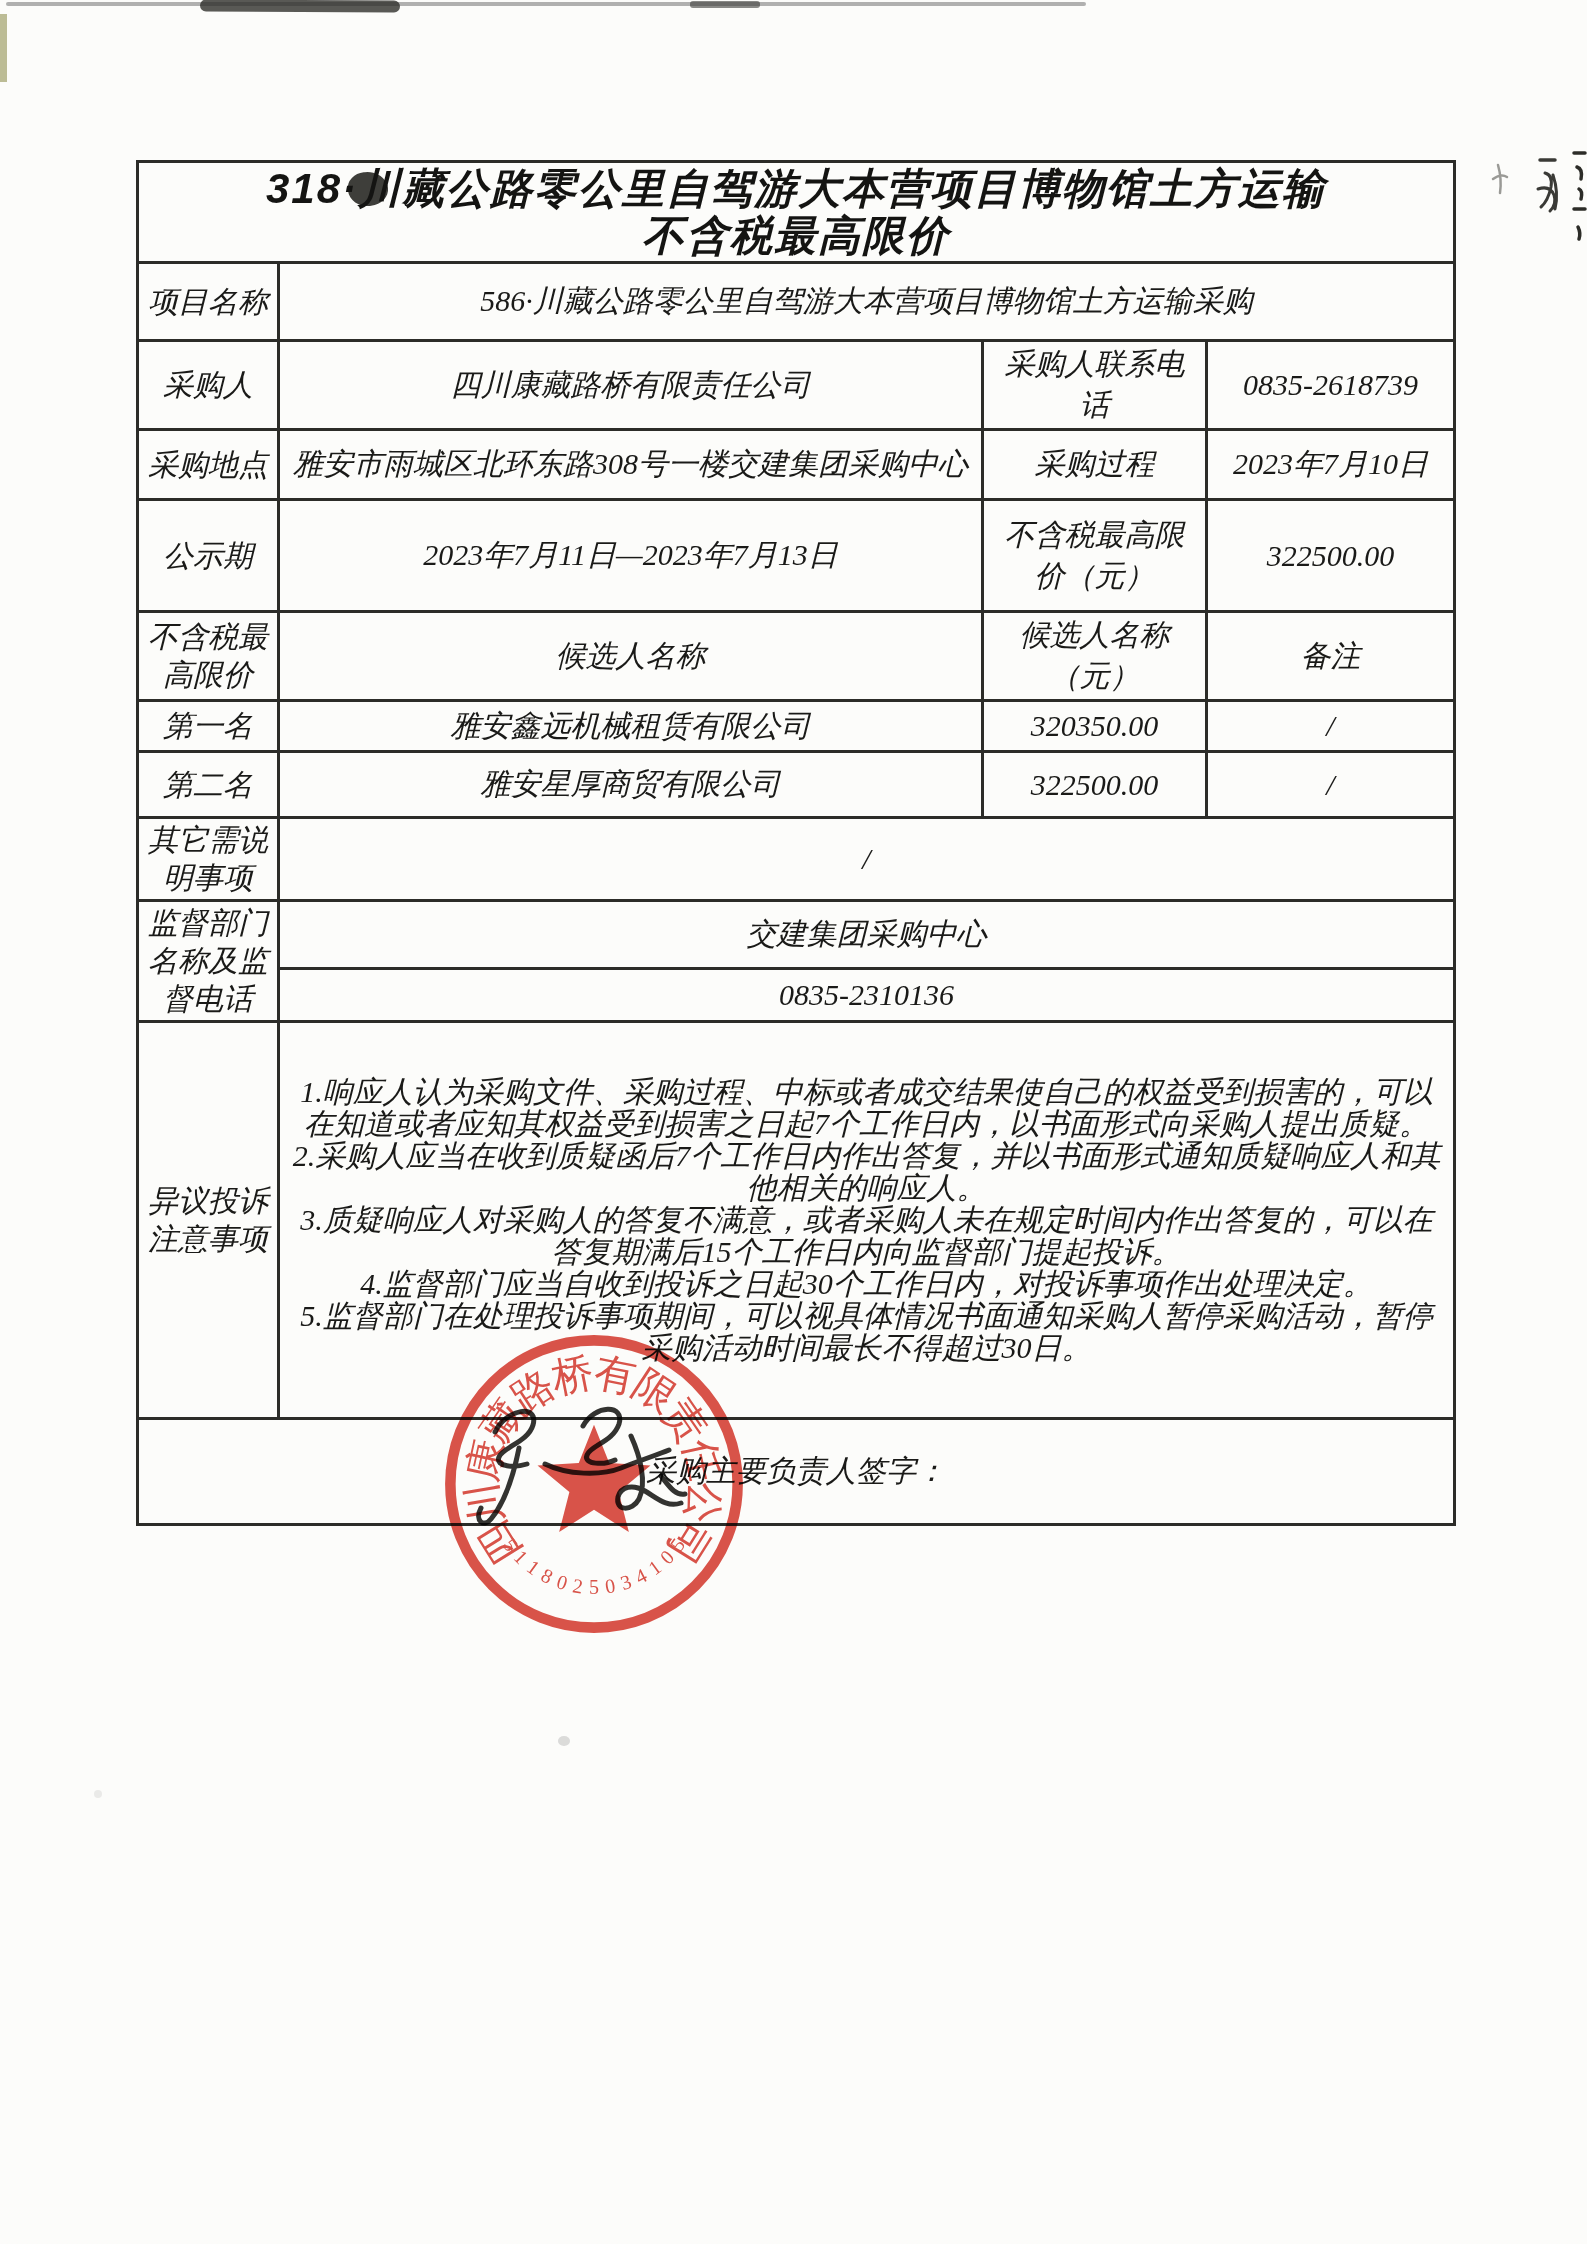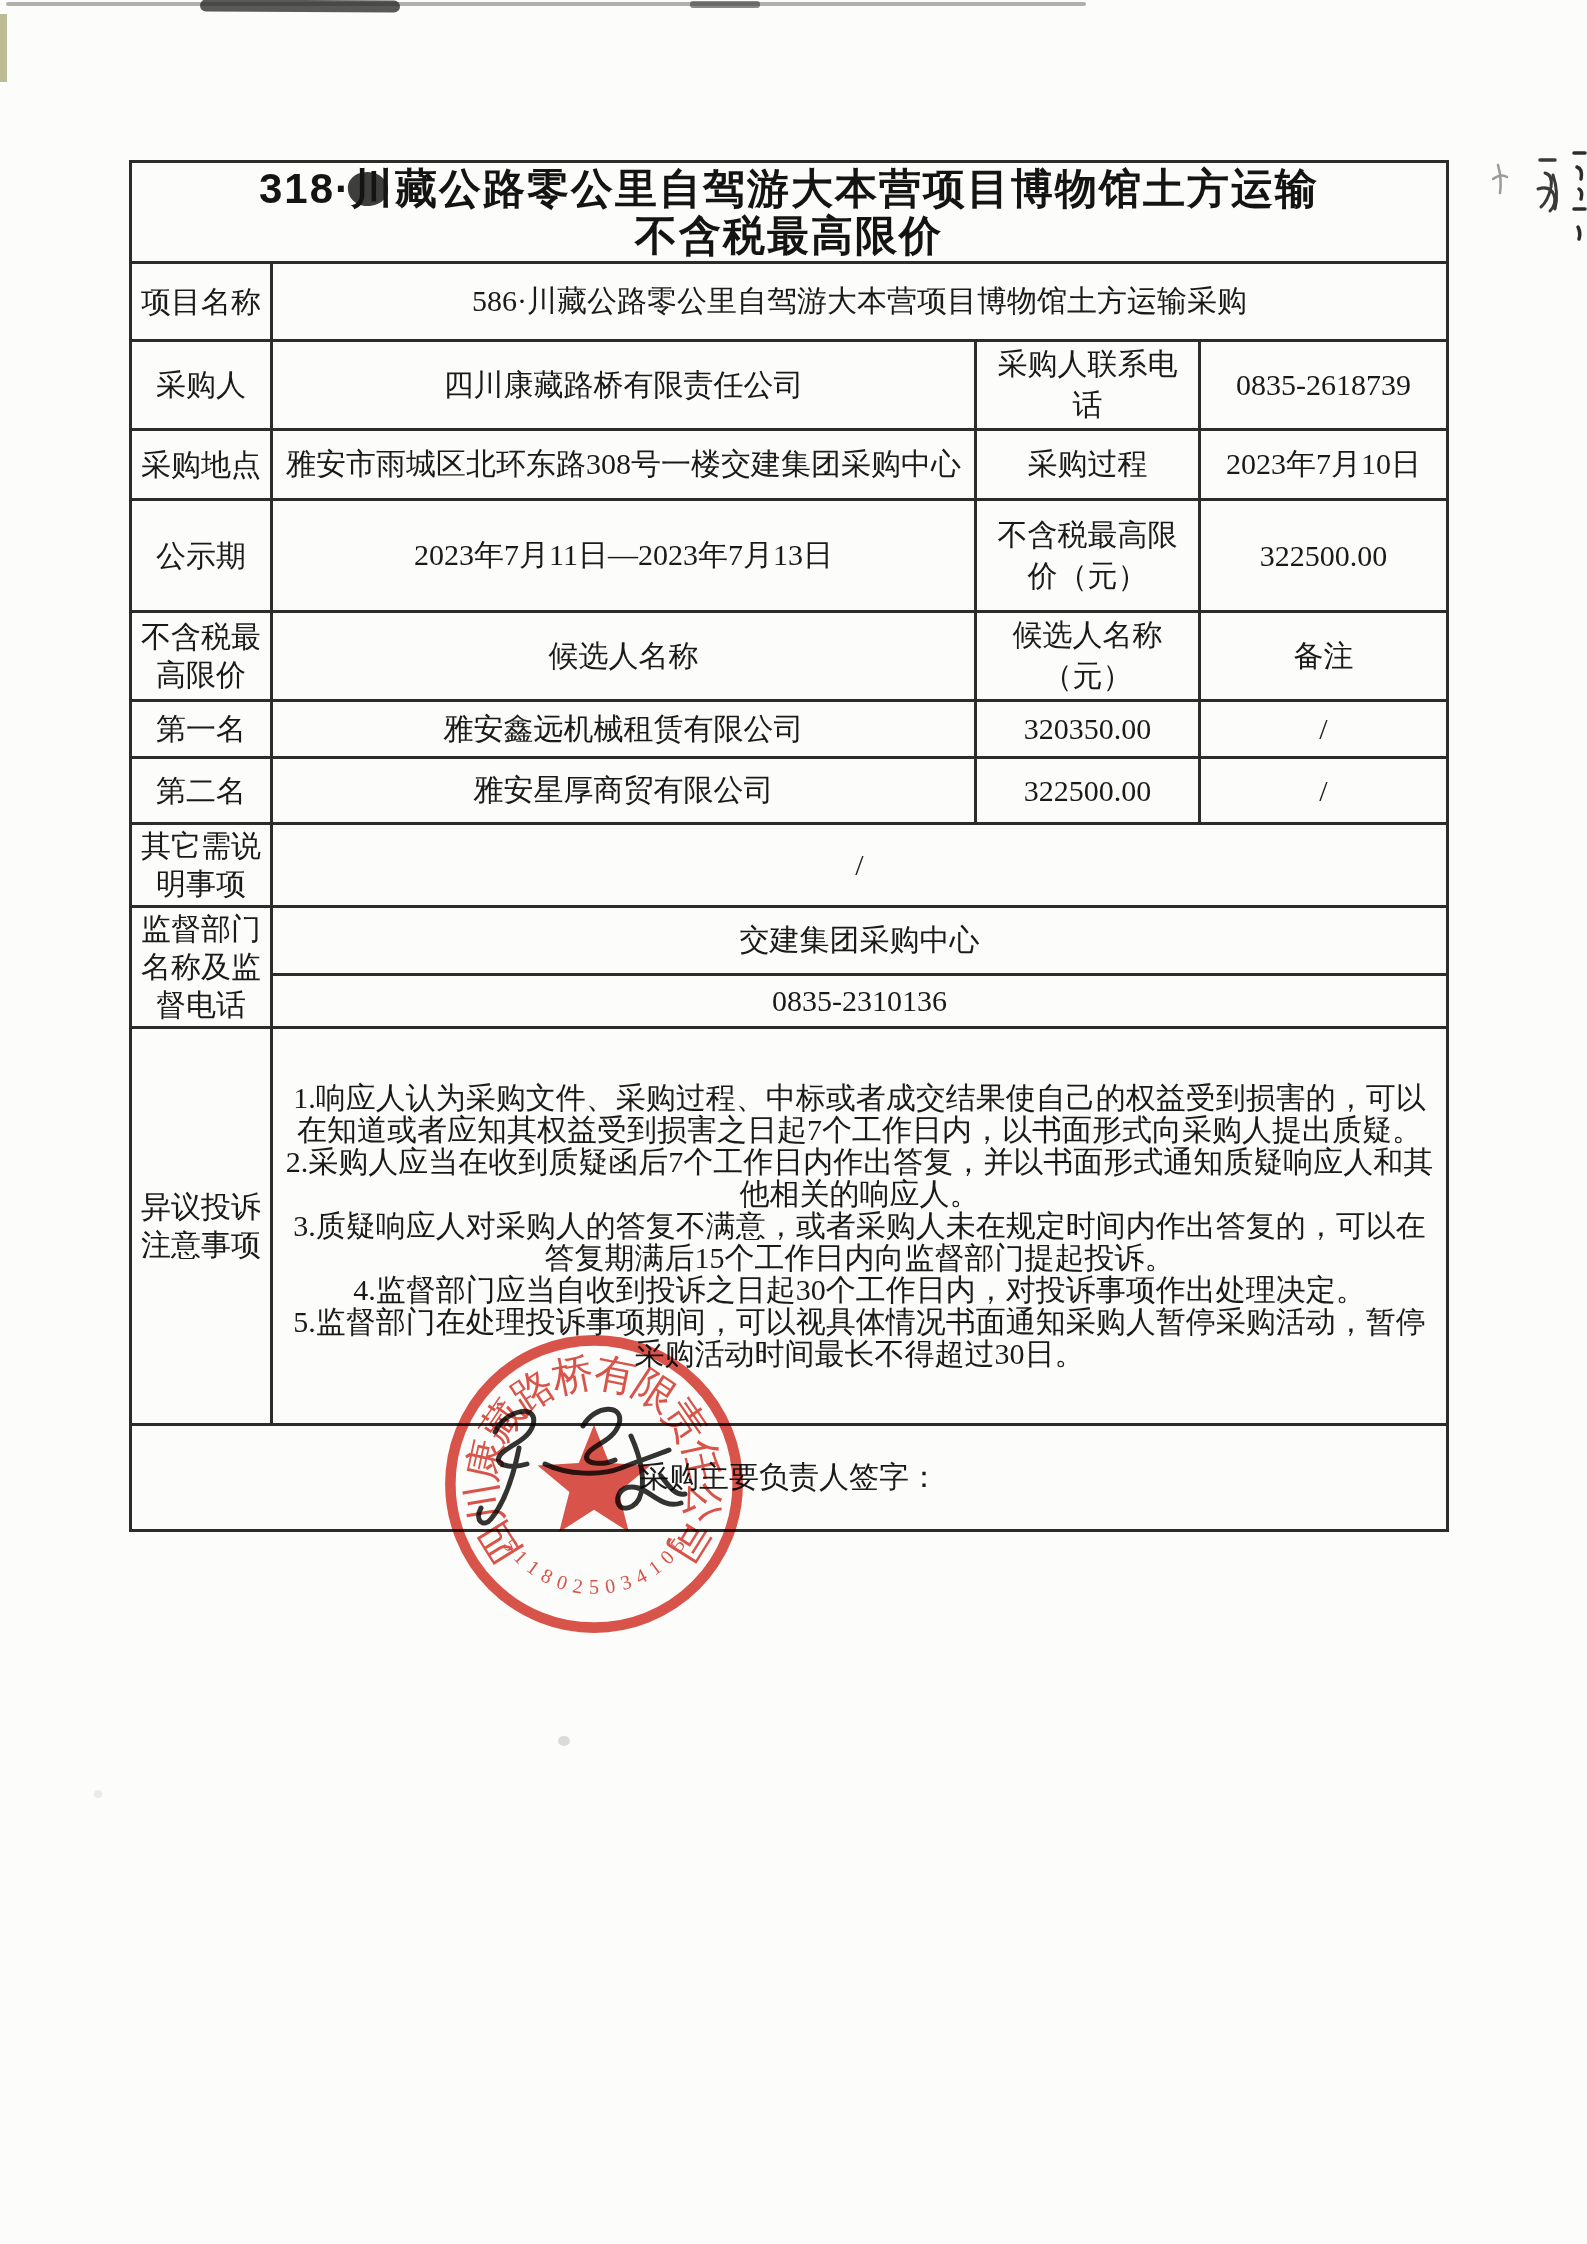--- a/index.html
+++ b/index.html
@@ -6,24 +6,25 @@
   .page{
     position:relative;
     width:1587px;height:2244px;
     background:#fcfcfa;
     overflow:hidden;
     font-family:"Liberation Serif", serif;
     color:#1a1a18;
   }
   
   table.doc{
-    position:absolute;left:129px;top:160px;
+    position:absolute;left:136px;top:160px;
     width:1317px;
     border-collapse:collapse;
     table-layout:fixed;
+    font-style:italic;
   }
   table.doc td{
     border:3px solid #2c2c28;
     text-align:center;
     vertical-align:middle;
     font-size:30px;
     padding:2px 6px;
     overflow:hidden;
   }
   td.title-cell{padding:0;}
@@ -146,21 +147,21 @@
       <td>322500.00</td>
     </tr>
 
     <tr style="height:85px">
       <td class="lbl">不含税最高限价</td>
       <td>候选人名称</td>
       <td>候选人名称（元）</td>
       <td>备注</td>
     </tr>
 
-    <tr style="height:57px">
+    <tr style="height:51px">
       <td class="lbl">第一名</td>
       <td>雅安鑫远机械租赁有限公司</td>
       <td>320350.00</td>
       <td>/</td>
     </tr>
 
     <tr style="height:66px">
       <td class="lbl">第二名</td>
       <td>雅安星厚商贸有限公司</td>
       <td>322500.00</td>

